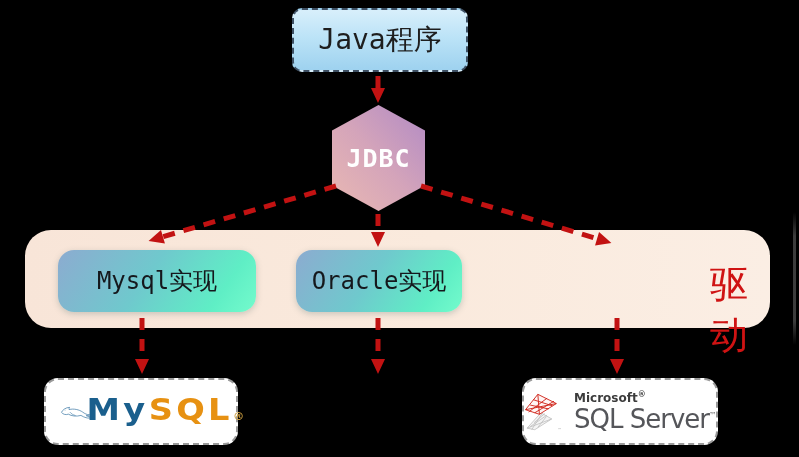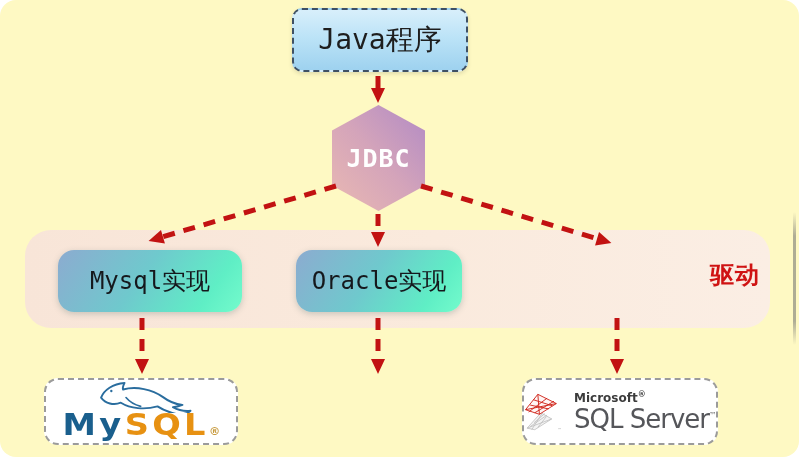--- a/index.html
+++ b/index.html
@@ -1,18 +1,18 @@
 <!DOCTYPE html>
 <html><head>
 <meta charset="utf-8">
 <style>
   html,body{margin:0;padding:0;background:#ffffff;}
   .stage{
-    position:relative;width:799px;height:457px;background:#fef9c3;
-    overflow:hidden;font-family:"DejaVu Sans",sans-serif;border-radius:16px;
+    position:relative;width:799px;height:457px;background:#000000;
+    overflow:hidden;font-family:"DejaVu Sans",sans-serif;
   }
   .abs{position:absolute;}
 
   
   .java-box{
     left:292px;top:8px;width:176px;height:64px;box-sizing:border-box;
     border:2px dashed #3e5064;border-radius:10px;
     background:linear-gradient(to bottom,#d8effb 0%,#bce3f7 45%,#9ed2ef 100%);
     display:flex;align-items:center;justify-content:center;
     font-family:"DejaVu Sans Mono",monospace;font-size:28px;color:#1e1e1e;
@@ -37,36 +37,36 @@
   }
 
   
   .impl{
     top:250px;height:62px;box-sizing:border-box;border-radius:16px;
     background:linear-gradient(125deg,#8cabd0 0%,#6fc9cd 45%,#5feec5 80%,#74fbcc 100%);
     display:flex;align-items:center;justify-content:center;white-space:nowrap;
     font-family:"DejaVu Sans Mono",monospace;font-size:24px;color:#15181c;
     box-shadow:0 2px 6px rgba(60,90,90,.25);
   }
-  .impl-mysql{left:58px;width:184px;}
+  .impl-mysql{left:58px;width:198px;}
   .impl-oracle{left:296px;width:166px;justify-content:center;}
   .impl-sqlserver{left:538px;width:164px;}
 
   .driver-caption{
     left:710px;top:259px;width:60px;
-    font-size:24px;font-weight:700;color:#cf1313;letter-spacing:1px;
+    font-size:38px;font-weight:400;color:#cf1313;letter-spacing:1px;
   }
 
   
   .logo-box{
     top:378px;height:67px;box-sizing:border-box;border:2px dashed #9b9b9b;
     border-radius:14px;background:#ffffff;
     display:flex;align-items:center;justify-content:center;
   }
-  .box-mysql{left:44px;width:194px;flex-direction:column;justify-content:flex-end;padding-bottom:3px;}
+  .box-mysql{left:44px;width:194px;justify-content:flex-end;padding-bottom:3px;}
   .box-oracle{left:286px;width:190px;}
   .box-sqlserver{left:522px;width:196px;gap:10px;}
 
   
   .mysql-dolphin{margin-bottom:-3px;margin-left:14px;}
   .mysql-word{
     font-weight:700;font-size:30px;line-height:1;letter-spacing:3px;
     transform:scaleX(1.12);transform-origin:center;white-space:nowrap;
   }
   .mysql-my{color:#1a5f8d;}

